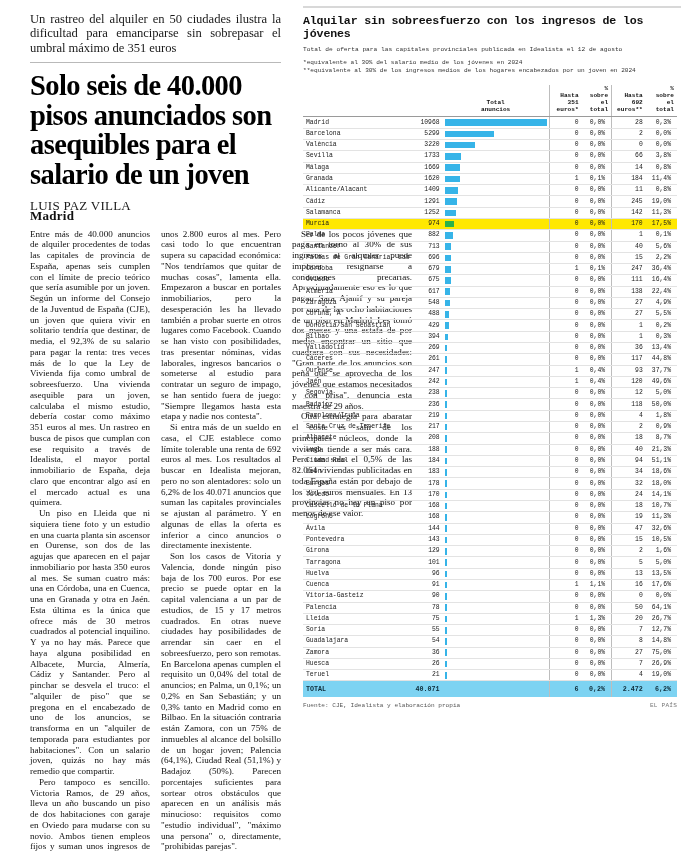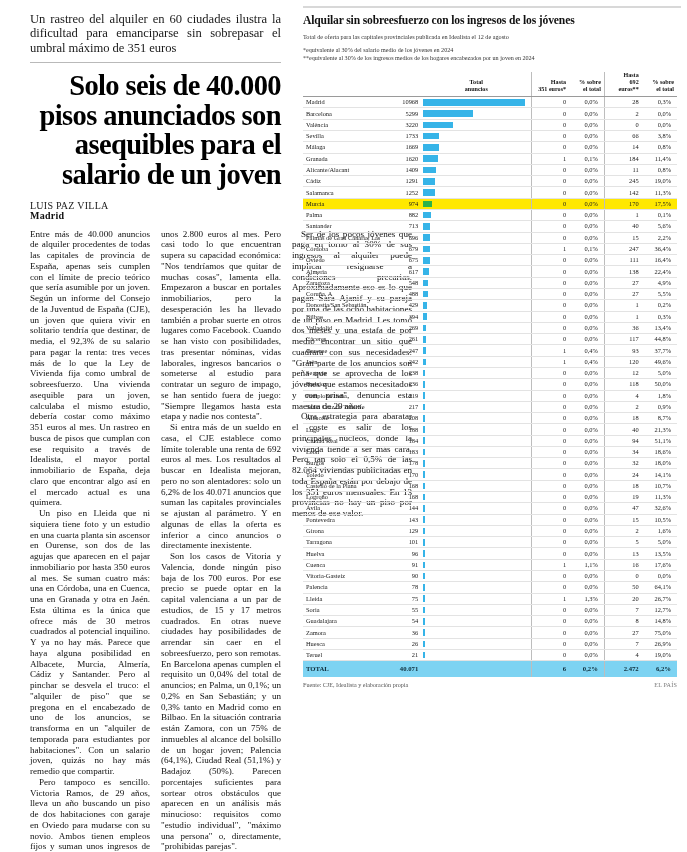--- a/index.html
+++ b/index.html
@@ -33,24 +33,23 @@
     margin:0 0 6px 0; width:100%;
   }
   .headline {
     font-family:"Liberation Serif", serif;
     font-weight:bold;
     font-size:28.5px;
     line-height:29.5px;
     letter-spacing:-0.6px;
     margin:8px 0 12px 0;
     color:#000;
-    text-align:right;
   }
   .byline {
-    font-size:10px;
+    font-size:13px;
     line-height:10.2px;
     letter-spacing:0.25px;
     margin-bottom:7px;
   }
   .byline .author { text-transform:uppercase; color:#1a1a1a; }
   .byline .city { font-weight:bold; }
 
   .cols {
     column-count:2;
     column-gap:11px;
@@ -62,21 +61,21 @@
     hyphens:auto;
     -webkit-hyphens:auto;
   }
   .cols p { margin:0; text-indent:9px;font-family:Liberation Serif, serif; }
   .cols p.first { text-indent:0; }
 
   
   .panel {
     width:392px; height:852px;
     padding:14px 10px 12px 8px;
-    font-family:Liberation Serif, serif;
+    font-family:Liberation Mono, monospace;
     position:relative;
   }
   .panel-top-rule {
     position:absolute; left:8px; top:6px; right:6px;
     border-top:2px solid #d8d8d8;
   }
   .panel-title {
     font-size:11.6px; font-weight:bold; color:#111;
     margin:0 0 6px 0; letter-spacing:-0.15px;
   }
@@ -126,21 +125,21 @@
     font-size:6.1px; color:#555; margin-top:5px;
   }
   .panel-foot .credit { color:#777; letter-spacing:0.2px; }
 </style>
 </head>
 <body>
 
 <div class="page">
 
   <div class="article">
-    <div class="kicker">Un rastreo del alquiler en 60 ciudades ilustra la dificultad para emanciparse sin sobrepasar el umbral máximo de 351 euros</div>
+    <div class="kicker">Un rastreo del alquiler en 50 ciudades ilustra la dificultad para emanciparse sin sobrepasar el umbral máximo de 351 euros</div>
     <hr class="kicker-rule">
     <h1 class="headline">Solo seis de 40.000 pisos anunciados son asequibles para el salario de un joven</h1>
     <div class="byline">
       <div class="author">LUIS PAZ VILLA</div>
       <div class="city">Madrid</div>
     </div>
     <div class="cols" id="article-body">
         <p class="first">Entre más de 40.000 anuncios de alquiler procedentes de todas las capitales de provincia de España, apenas seis cumplen con el límite de precio teórico que sería asumible por un joven. Según un informe del Consejo de la Juventud de España (CJE), un joven que quiera vivir en solitario tendría que destinar, de media, el 92,3% de su salario para pagar la renta: tres veces más de lo que la Ley de Vivienda fija como umbral de sobreesfuerzo. Una vivienda asequible para un joven, calculaba el mismo estudio, debería costar como máximo 351 euros al mes. Un rastreo en busca de pisos que cumplan con ese requisito a través de Idealista, el mayor portal inmobiliario de España, deja claro que encontrar algo así en el mercado actual es una quimera.</p>
         <p>Un piso en Lleida que ni siquiera tiene foto y un estudio en una cuarta planta sin ascensor en Ourense, son dos de las agujas que aparecen en el pajar inmobiliario por hasta 350 euros al mes. Se suman cuatro más: una en Córdoba, una en Cuenca, una en Granada y otra en Jaén. Esta última es la única que ofrece más de 30 metros cuadrados al potencial inquilino. Y ya no hay más. Parece que haya alguna posibilidad en Albacete, Murcia, Almería, Cádiz y Santander. Pero al pinchar se desvela el truco: el "alquiler de piso" que se pregona en el encabezado de uno de los anuncios, se transforma en un "alquiler de temporada para estudiantes por habitaciones". Con un salario joven, quizás no hay más remedio que compartir.</p>
         <p>Pero tampoco es sencillo. Victoria Ramos, de 29 años, lleva un año buscando un piso de dos habitaciones con garaje en Oviedo para mudarse con su novio. Ambos tienen empleos fijos y suman unos ingresos de unos 2.800 euros al mes. Pero casi todo lo que encuentran supera su capacidad económica: "Nos tendríamos que quitar de muchas cosas", lamenta ella. Empezaron a buscar en portales inmobiliarios, pero la desesperación les ha llevado también a probar suerte en otros lugares como Facebook. Cuando se han visto con posibilidades, tras presentar nóminas, vidas laborales, ingresos bancarios o someterse al estudio para contratar un seguro de impago, se han sentido fuera de juego: "Siempre llegamos hasta esta etapa y nadie nos contesta".</p>

